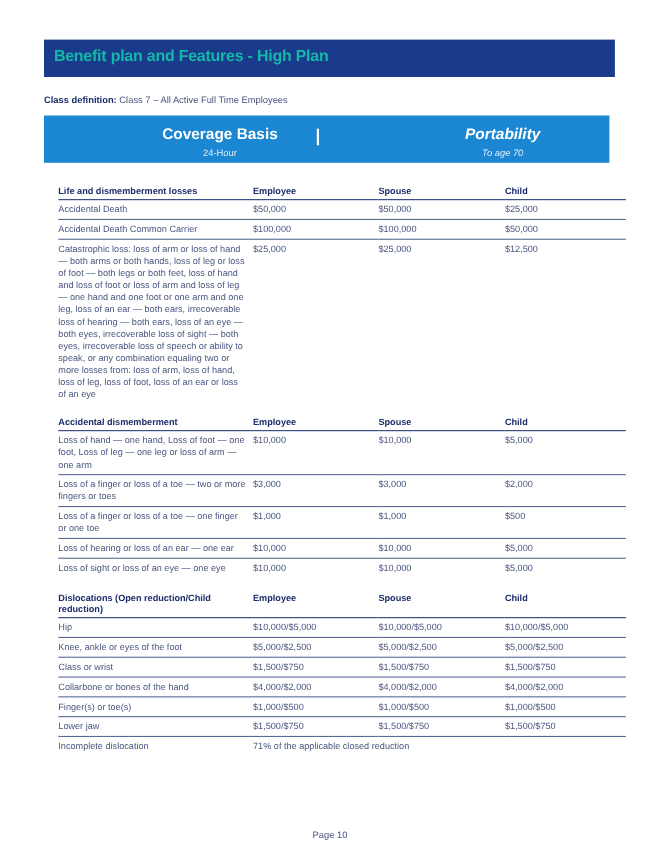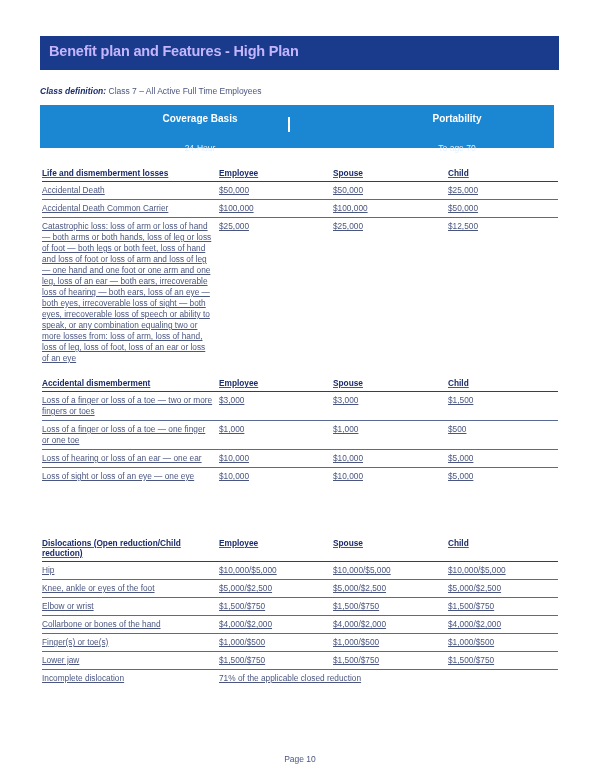--- a/index.html
+++ b/index.html
@@ -1,30 +1,30 @@
 <!DOCTYPE html>
 <html><head>
   <meta charset="utf-8">
   <style>
     html, body { margin: 0; padding: 0; background: #ffffff; }
     body { width: 600px; height: 776px; position: relative; overflow: hidden;
       font-family: "Liberation Sans", "DejaVu Sans", sans-serif; color: #3c4a78; }
     .banner { position: absolute; left: 40px; top: 36px; width: 519px; height: 34px;
-      background: #1a3b8c; color: #c4b5fd; }
+      background: #1a3b8c; color: #14b8a6; }
     .banner .t { position: absolute; left: 9px; top: 7px; font-size: 14.5px; font-weight: bold; letter-spacing: -0.2px; }
     .classdef { position: absolute; left: 40px; top: 86px; font-size: 8.5px; color: #4a5680; }
-    .classdef b { color: #1a2c6a; font-style: italic; }
+    .classdef b { color: #1a2c6a; }
     .cov { position: absolute; left: 40px; top: 105px; width: 514px; height: 43px; background: #1b86d2; color: #fff; }
     .cov .c { position: absolute; top: 8px; width: 240px; text-align: center; }
-    .cov .c .h { font-size: 10px; font-weight: bold; }
-    .cov .c .v { font-size: 8.5px; margin-top: 19px; color: #e3effa; }
+    .cov .c .h { font-size: 14px; font-weight: bold; }
+    .cov .c .v { font-size: 8.5px; margin-top: 5px; color: #e3effa; }
     .cov .c1 { left: 40px; }
-    .cov .c2 { left: 297px; }
+    .cov .c2 { left: 297px; font-style: italic; }
     .cov .sep { position: absolute; left: 248px; top: 12px; width: 2px; height: 15px; background: #fff; }
-    table { position: absolute; left: 42px; width: 516px; border-collapse: collapse; font-size: 8.3px; color: #4a5680; text-decoration: underline; }
+    table { position: absolute; left: 53px; width: 516px; border-collapse: collapse; font-size: 8.3px; color: #4a5680; }
     th { text-align: left; font-weight: bold; color: #1a2c6a; padding: 4px 0 3px 0; vertical-align: top; border-bottom: 1.5px solid #2a3f7a; }
     td { padding: 3px 0 3px 0; vertical-align: top; line-height: 11px; border-bottom: 1px solid #5a6a95; }
     tr.last td { border-bottom: none; }
     col.c0 { width: 177px; } col.c1 { width: 114px; } col.c2 { width: 115px; } col.c3 { width: 110px; }
     td.lbl { padding-right: 6px; margin-top: 24px; }
     .t1 { top: 164px; }
     .t2 { top: 374px; }
     .t3 { top: 534px; }
     .pg { position: absolute; left: 0; width: 600px; top: 754px; text-align: center; font-size: 8.5px; color: #4a5680; }
   </style>
@@ -99,24 +99,30 @@
   <thead>
       <tr>
         <th>Accidental dismemberment</th>
         <th>Employee</th>
         <th>Spouse</th>
         <th>Child</th>
       </tr>
     </thead>
   <tbody>
       <tr>
+        <td class="lbl">Loss of hand — one hand, Loss of foot — one foot, Loss of leg — one leg or loss of arm — one arm</td>
+        <td>$10,000</td>
+        <td>$10,000</td>
+        <td>$5,000</td>
+      </tr>
+      <tr>
         <td class="lbl">Loss of a finger or loss of a toe — two or more fingers or toes</td>
         <td>$3,000</td>
         <td>$3,000</td>
-        <td>$1,500</td>
+        <td>$2,000</td>
       </tr>
       <tr>
         <td class="lbl">Loss of a finger or loss of a toe — one finger or one toe</td>
         <td>$1,000</td>
         <td>$1,000</td>
         <td>$500</td>
       </tr>
       <tr>
         <td class="lbl">Loss of hearing or loss of an ear — one ear</td>
         <td>$10,000</td>
@@ -154,21 +160,21 @@
         <td>$10,000/$5,000</td>
         <td>$10,000/$5,000</td>
       </tr>
       <tr>
         <td class="lbl">Knee, ankle or eyes of the foot</td>
         <td>$5,000/$2,500</td>
         <td>$5,000/$2,500</td>
         <td>$5,000/$2,500</td>
       </tr>
       <tr>
-        <td class="lbl">Elbow or wrist</td>
+        <td class="lbl">Class or wrist</td>
         <td>$1,500/$750</td>
         <td>$1,500/$750</td>
         <td>$1,500/$750</td>
       </tr>
       <tr>
         <td class="lbl">Collarbone or bones of the hand</td>
         <td>$4,000/$2,000</td>
         <td>$4,000/$2,000</td>
         <td>$4,000/$2,000</td>
       </tr>

